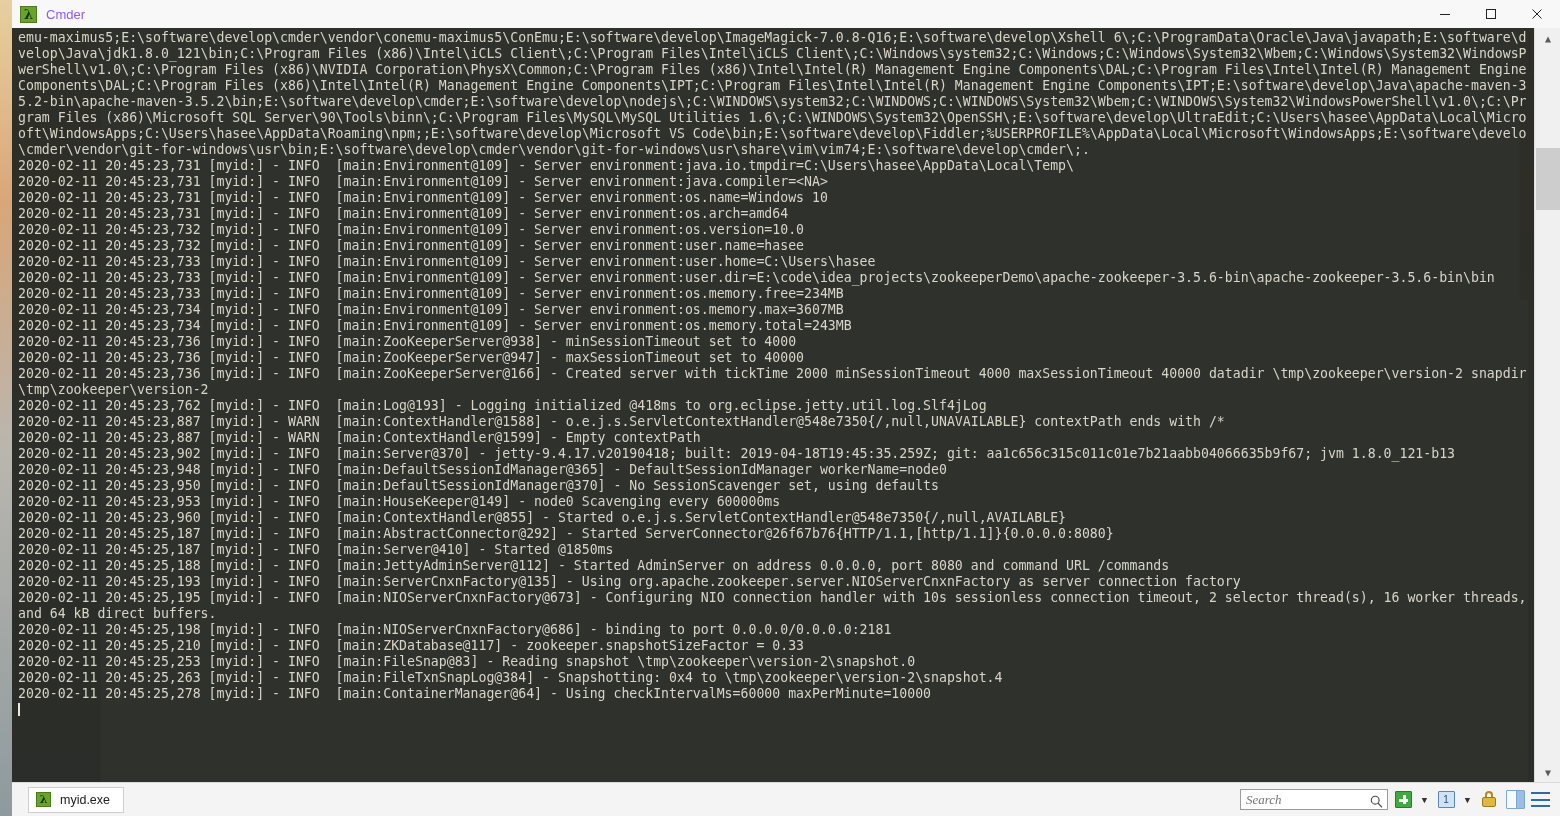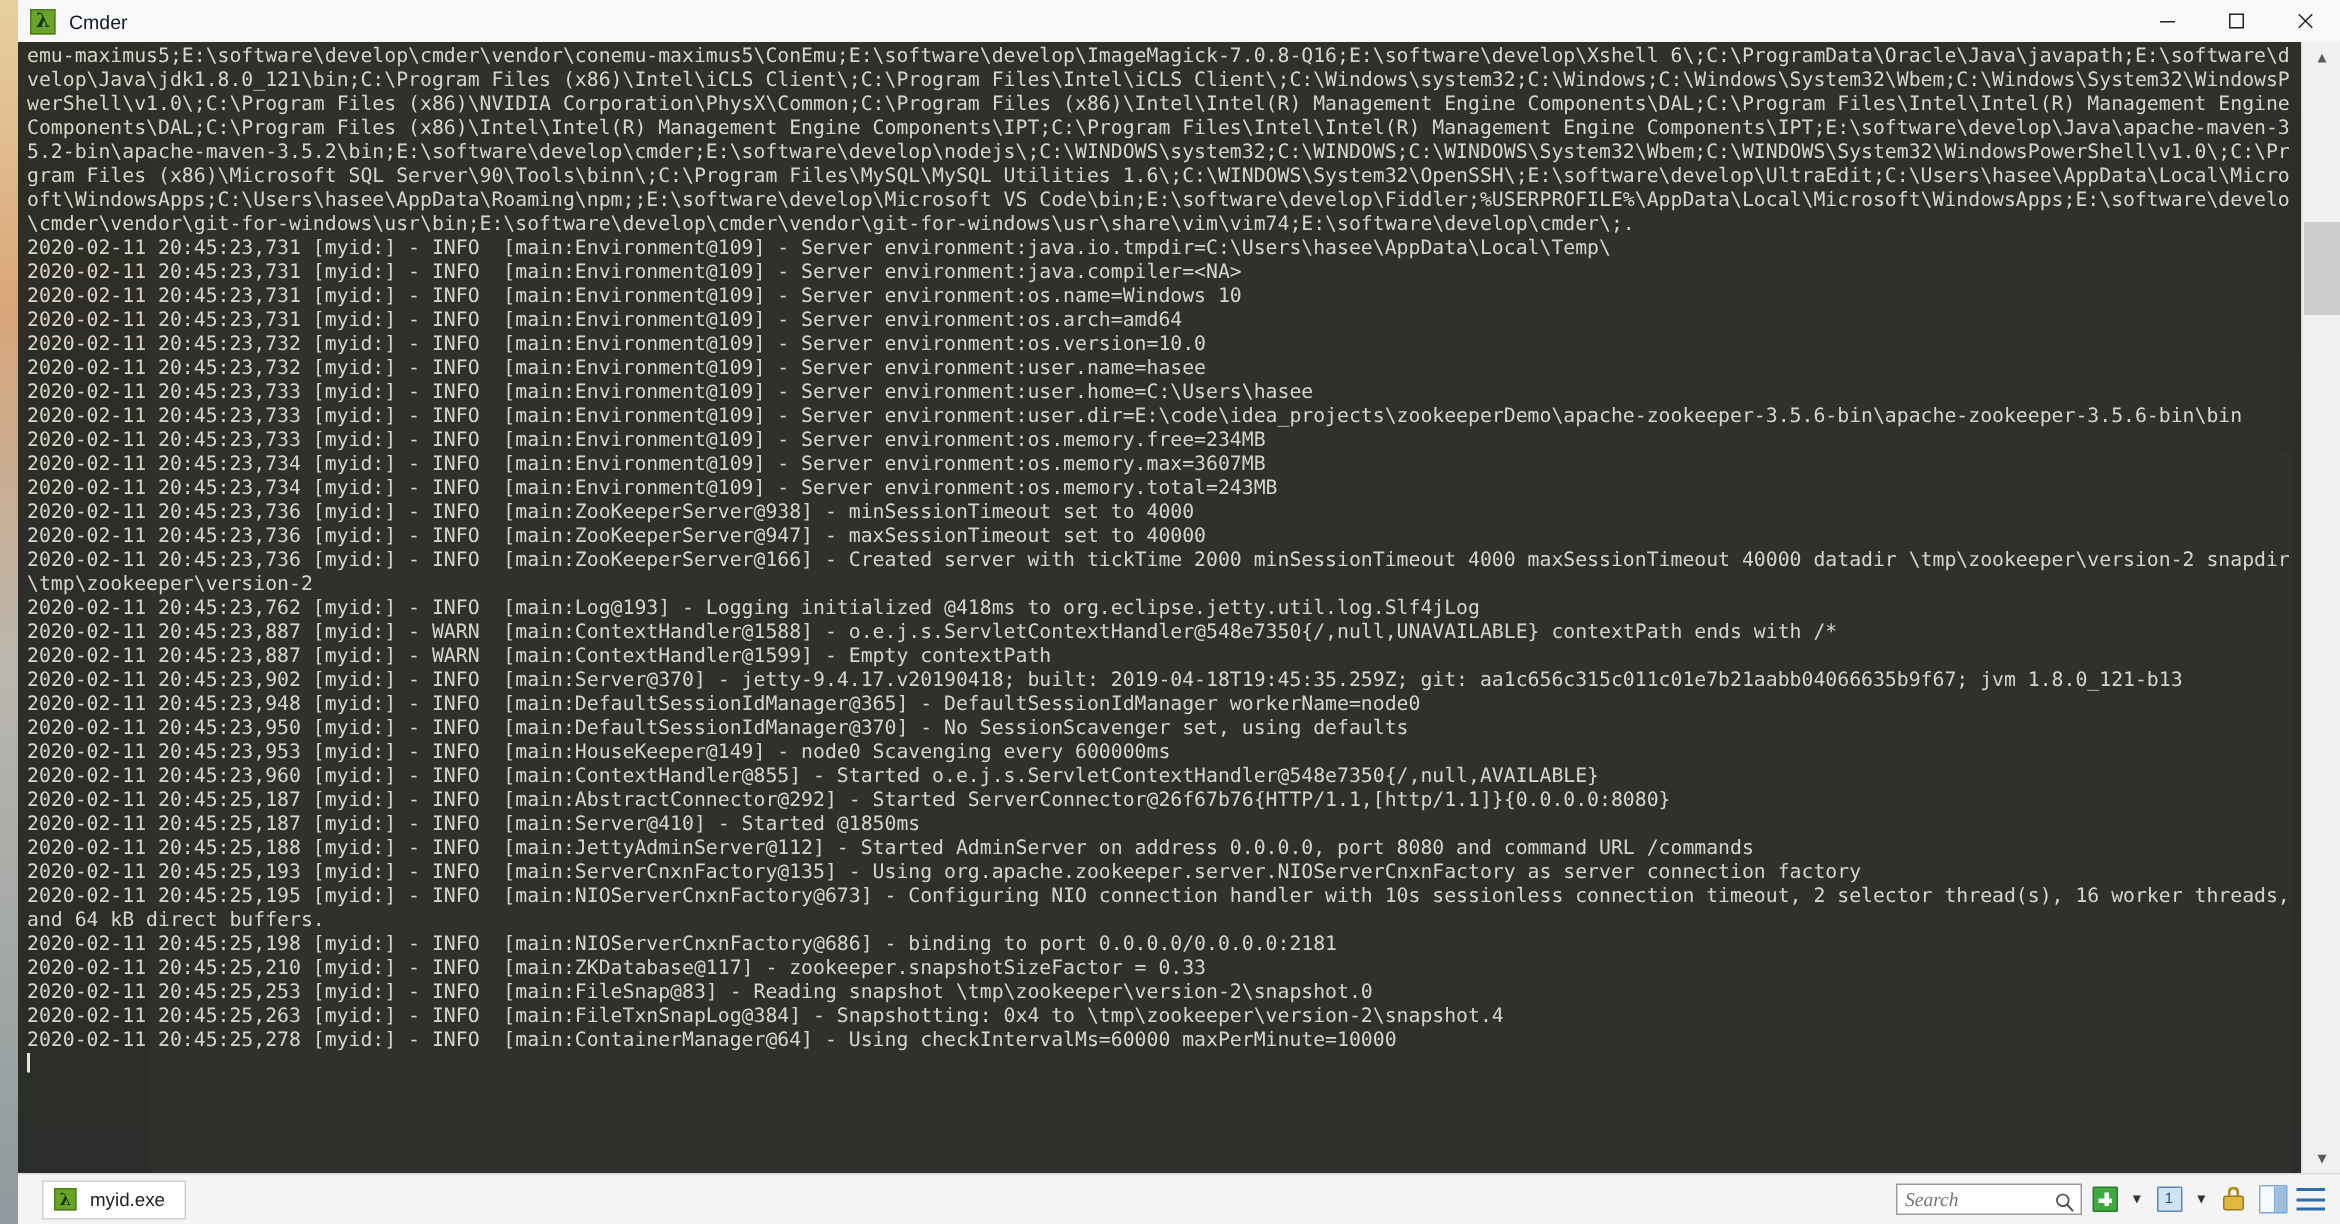--- a/index.html
+++ b/index.html
@@ -33,21 +33,21 @@
     position:absolute; left:0; top:0; width:1548px; height:28px;
     background:#f8f8f8; display:flex; align-items:center;
   }
   .title-left{ display:flex; align-items:center; padding-left:8px; gap:9px; flex:1; }
   .app-icon{
     width:17px; height:17px; background:#6aa329; border:1px solid #4d7c1c;
     color:#12330a; font-family:"DejaVu Serif", serif; font-size:13px;
     line-height:15px; text-align:center; font-weight:bold;
   }
   .title-text{
-    font-family:"Liberation Sans", sans-serif; font-size:13px; color:#0f172a;
+    font-family:"Liberation Sans", sans-serif; font-size:13px; color:#8b5cf6;
   }
   .winbtns{ display:flex; height:28px; }
   .winbtn{
     width:46px; height:28px; display:flex; align-items:center; justify-content:center;
     font-family:"Liberation Sans", sans-serif; font-size:13px; color:#222;
   }
   .winbtn svg{ display:block; }
 
   
   .term{
@@ -100,21 +100,21 @@
     background:#ffffff; border:1px solid #cfcfcf;
     font-family:"Liberation Sans", sans-serif; font-size:12.5px; color:#202020;
   }
   .tab-icon{
     width:15px; height:15px; background:#6aa329; border:1px solid #4d7c1c;
     color:#12330a; font-family:"DejaVu Serif", serif; font-size:11px;
     line-height:13px; text-align:center; font-weight:bold;
   }
   .status-right{ display:flex; align-items:center; gap:4px; padding-right:8px; }
   .search-wrap{
-    position:relative; width:124px; height:21px; background:#fff;
+    position:relative; width:148px; height:21px; background:#fff;
     border:1px solid #9b9b9b; display:flex; align-items:center;
   }
   .search-wrap input{
     border:0; outline:0; width:100px; height:18px; margin-left:5px;
     font-family:"Liberation Serif", serif; font-style:italic;
     font-size:13px; color:#4a4a4a; background:transparent;
   }
   .search-ico{ position:absolute; right:4px; top:3px; color:#444; }
   .sbtn{
     width:22px; height:22px; display:flex; align-items:center; justify-content:center;

